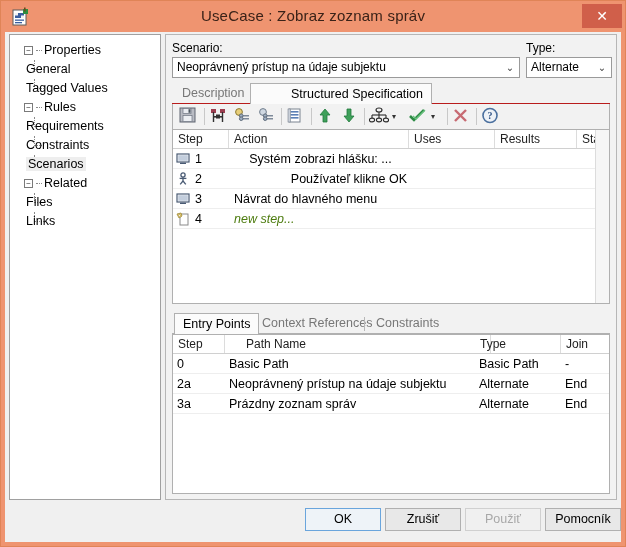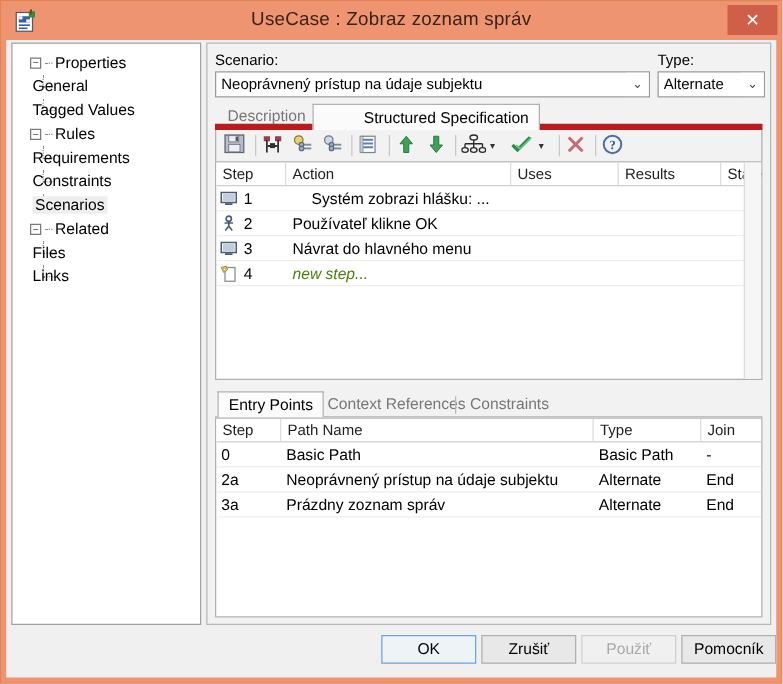--- a/index.html
+++ b/index.html
@@ -114,21 +114,21 @@
     position: absolute; right: 0; top: 0;
     width: 18px; height: 19px;
     line-height: 19px; text-align: center;
     font-size: 10px; color: #444;
     background: #ffffff;
   }
   
   #tabstrip {
     position: absolute; left: 6px; top: 48px;
     width: 438px; height: 21px;
-    border-bottom: 5px solid #b91c1c;
+    border-bottom: 1px solid #b91c1c;
   }
   .tab {
     position: absolute; top: 0;
     height: 21px; line-height: 20px;
     font-size: 12.5px;
     padding: 0 8px;
     color: #777;
     cursor: pointer;
   }
   .tab.active {
@@ -469,21 +469,21 @@
           <span class="row-icon">
             <svg width="14" height="14" viewBox="0 0 14 14">
               <circle cx="7" cy="3" r="2.1" fill="none" stroke="#4a5b74" stroke-width="1.3"></circle>
               <line x1="7" y1="5.2" x2="7" y2="9" stroke="#4a5b74" stroke-width="1.3"></line>
               <line x1="3.6" y1="6.4" x2="10.4" y2="6.4" stroke="#4a5b74" stroke-width="1.3"></line>
               <line x1="7" y1="9" x2="4.2" y2="12.4" stroke="#4a5b74" stroke-width="1.3"></line>
               <line x1="7" y1="9" x2="9.8" y2="12.4" stroke="#4a5b74" stroke-width="1.3"></line>
             </svg>
           </span>
           <span class="cell" style="left:22px; width:30px;">2</span>
-          <span class="cell" style="left:56px; width:178px; padding-left:5px;">Používateľ klikne OK</span>
+          <span class="cell" style="left:56px; width:178px; padding-left:5px;text-align:right;">Používateľ klikne OK</span>
           <span class="cell" style="left:236px; width:86px;"></span>
           <span class="cell" style="left:322px; width:82px;"></span>
           <span class="cell" style="left:404px; width:32px;"></span>
         </div>
 
         <div class="grid-row">
           <span class="row-icon">
             <svg width="14" height="14" viewBox="0 0 14 14">
               <rect x="1" y="2" width="12" height="8" fill="#ffffff" stroke="#4a5b74" stroke-width="1.2"></rect>
               <rect x="2.2" y="3.2" width="9.6" height="5.6" fill="#c3cedd"></rect>
@@ -518,21 +518,21 @@
       <div id="tabstrip2">
         <div class="tab active" style="left:2px;">Entry Points</div>
         <div class="tab" style="left:82px;">Context References</div>
         <div class="tab" style="left:196px;">Constraints</div>
         <div style="position:absolute; left:192px; top:4px; width:1px; height:14px; background:#b8b8b8;"></div>
       </div>
 
       <div id="ep-grid">
         <div class="grid-head">
           <div class="hcell" style="left:0px;   width:52px;">Step</div>
-          <div class="hcell" style="left:52px;  width:250px;">Path Name</div>
+          <div class="hcell" style="left:68px;  width:250px;">Path Name</div>
           <div class="hcell" style="left:302px; width:86px;">Type</div>
           <div class="hcell" style="left:388px; width:48px; border-right:none;">Join</div>
         </div>
 
         <div class="grid-row">
           <span class="cell" style="left:0px;   width:52px; padding-left:4px;">0</span>
           <span class="cell" style="left:52px;  width:248px; padding-left:4px;">Basic Path</span>
           <span class="cell" style="left:302px; width:86px; padding-left:4px;">Basic Path</span>
           <span class="cell" style="left:388px; width:48px; padding-left:4px;">-</span>
         </div>

